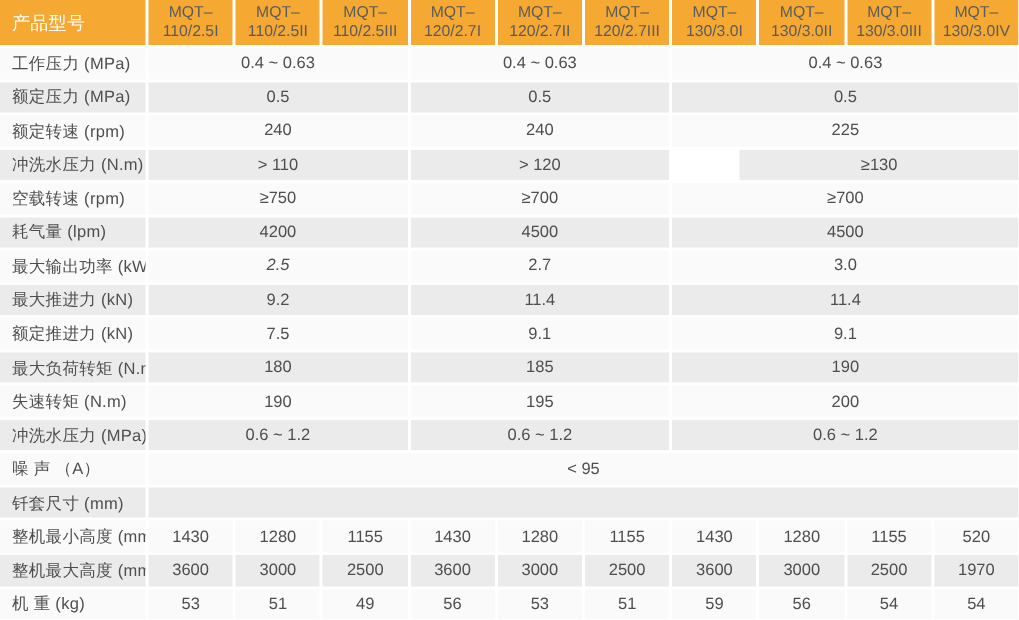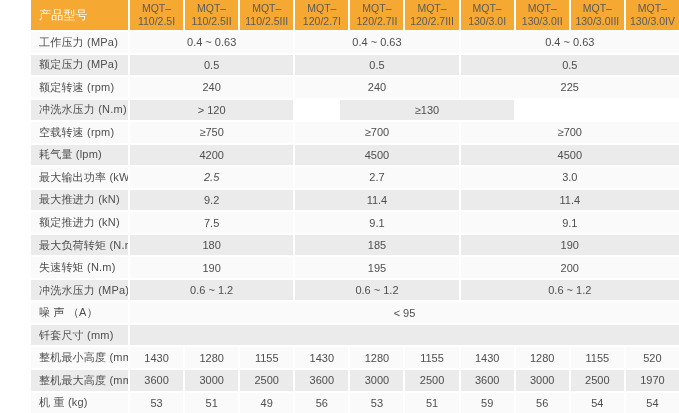--- a/index.html
+++ b/index.html
@@ -15,21 +15,20 @@
   html,body{margin:0;padding:0;}
   body{
     width:679px;height:413px;background:var(--separator);
     font-family:"Liberation Sans","DejaVu Sans",sans-serif;
     color:var(--text);
   }
   .table{
     width:679px;height:413px;
     display:flex;flex-direction:column;gap:2px;
     background:var(--separator);
-    padding-left:31px;
   }
   .row{
     display:grid;
     grid-template-columns:97px repeat(10,1fr);
     gap:2px;
     flex:1 1 0;min-height:0;
   }
   .row.header{flex:0 0 30px;}
   .cell{
     display:flex;align-items:center;justify-content:center;
@@ -116,20 +115,21 @@
       <div class="cell" style="grid-column: span 4;">0.5</div>
     </div>
     <div class="row light">
       <div class="cell label-cell">额定转速 (rpm)</div>
       <div class="cell" style="grid-column: span 3;">240</div>
       <div class="cell" style="grid-column: span 3;">240</div>
       <div class="cell" style="grid-column: span 4;">225</div>
     </div>
     <div class="row dark">
       <div class="cell label-cell">冲洗水压力 (N.m)</div>
+      <div class="cell" style="grid-column: span 3;">&gt; 110</div>
       <div class="cell" style="grid-column: span 3;">&gt; 120</div>
       <div class="cell" style="grid-column: span 4; margin-left: 45px;">≥130</div>
     </div>
     <div class="row light">
       <div class="cell label-cell">空载转速 (rpm)</div>
       <div class="cell" style="grid-column: span 3;">≥750</div>
       <div class="cell" style="grid-column: span 3;">≥700</div>
       <div class="cell" style="grid-column: span 4;">≥700</div>
     </div>
     <div class="row dark">

